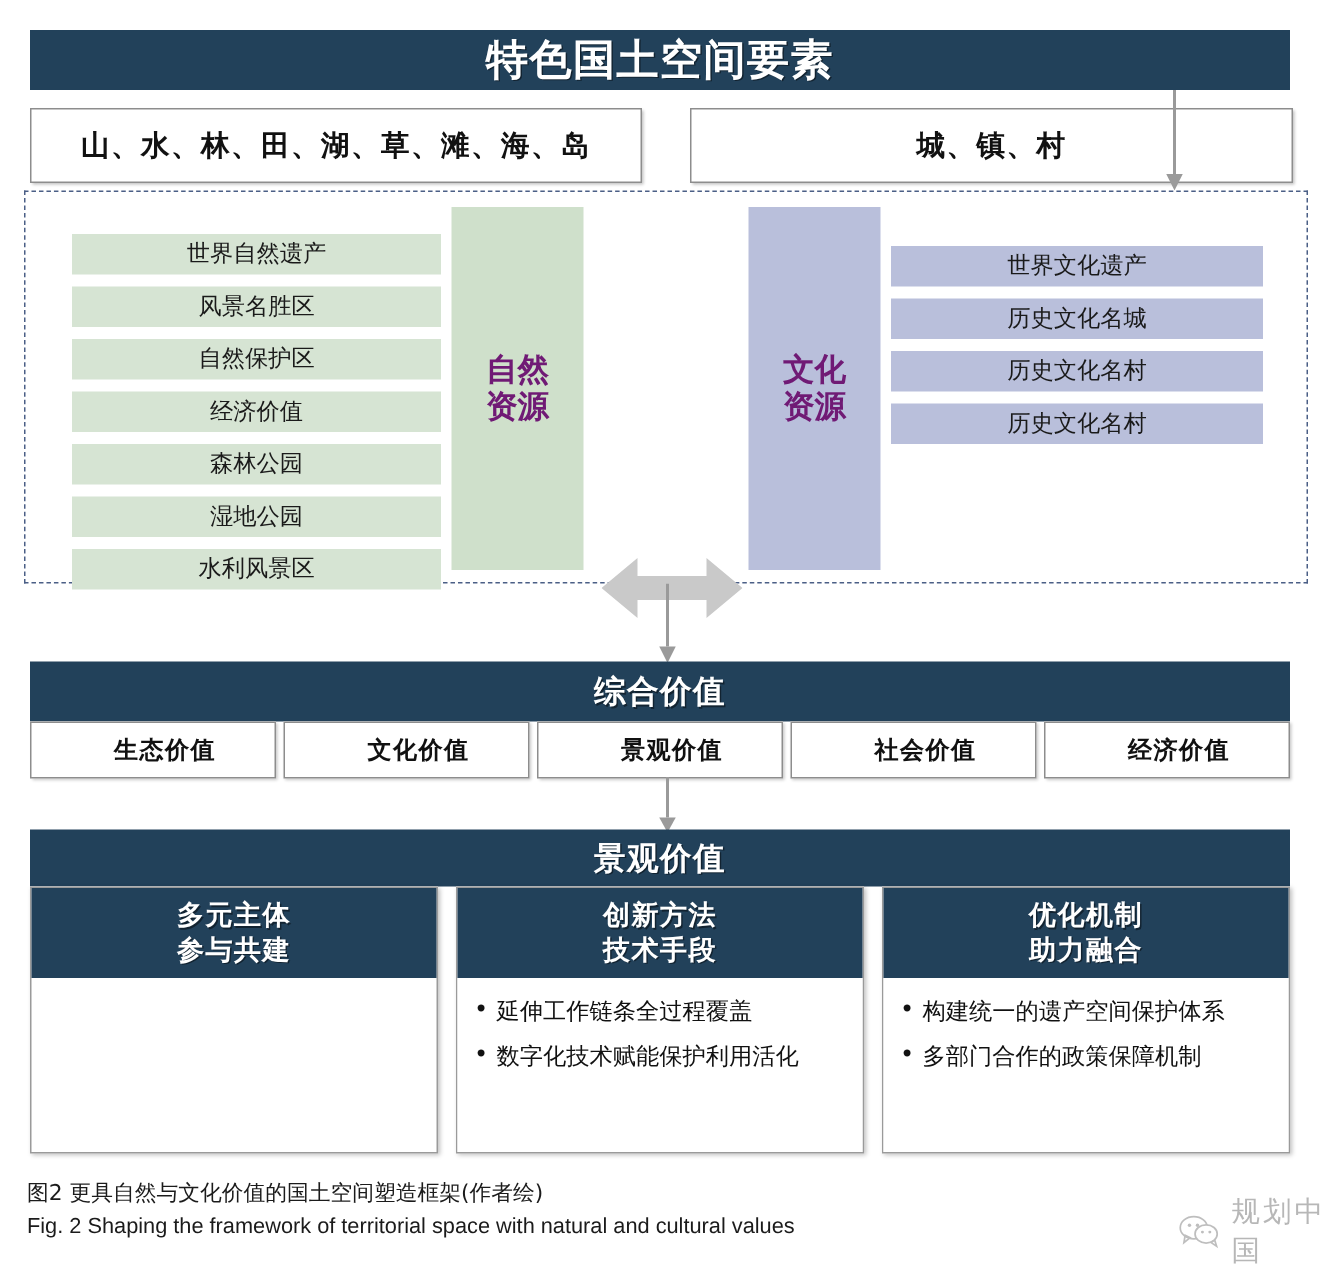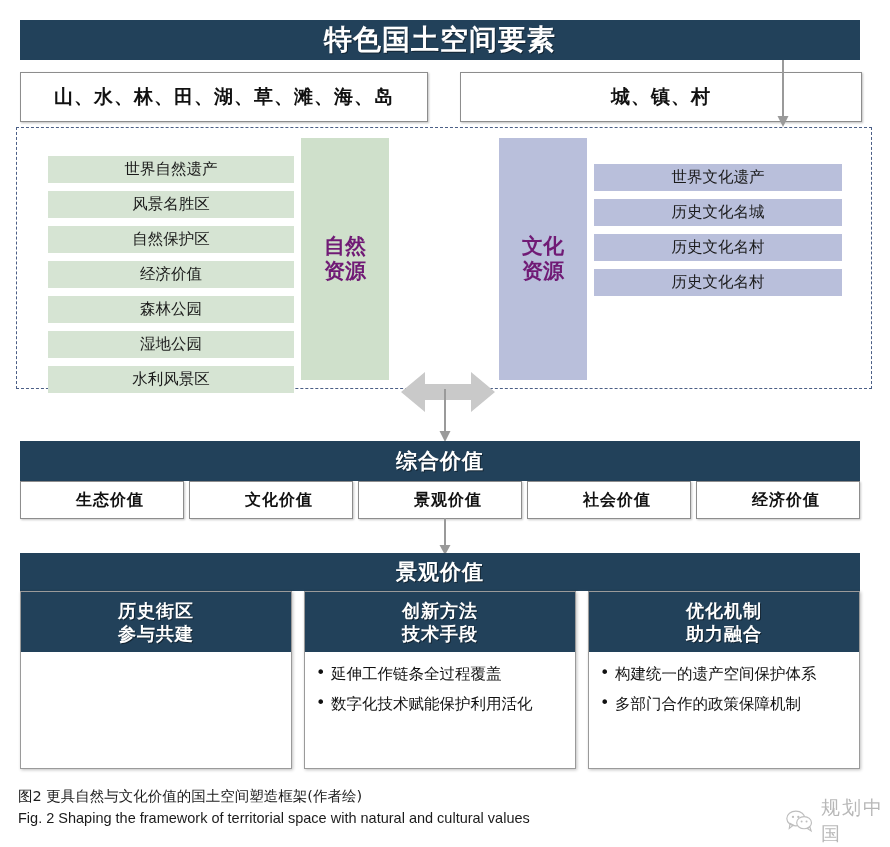--- a/index.html
+++ b/index.html
@@ -256,21 +256,21 @@
   </svg>
 
   <div class="dark-bar" id="strategy-bar">
     <span>景观价值</span>
   </div>
 
   <div id="strategy-row">
 
     <div class="strategy-card">
       <div class="strategy-head">
-        <span>历史街区</span>
+        <span>多元主体</span>
         <span>参与共建</span>
       </div>
     </div>
 
     <div class="strategy-card">
       <div class="strategy-head">
         <span>创新方法</span>
         <span>技术手段</span>
       </div>
       <div class="strategy-body">

